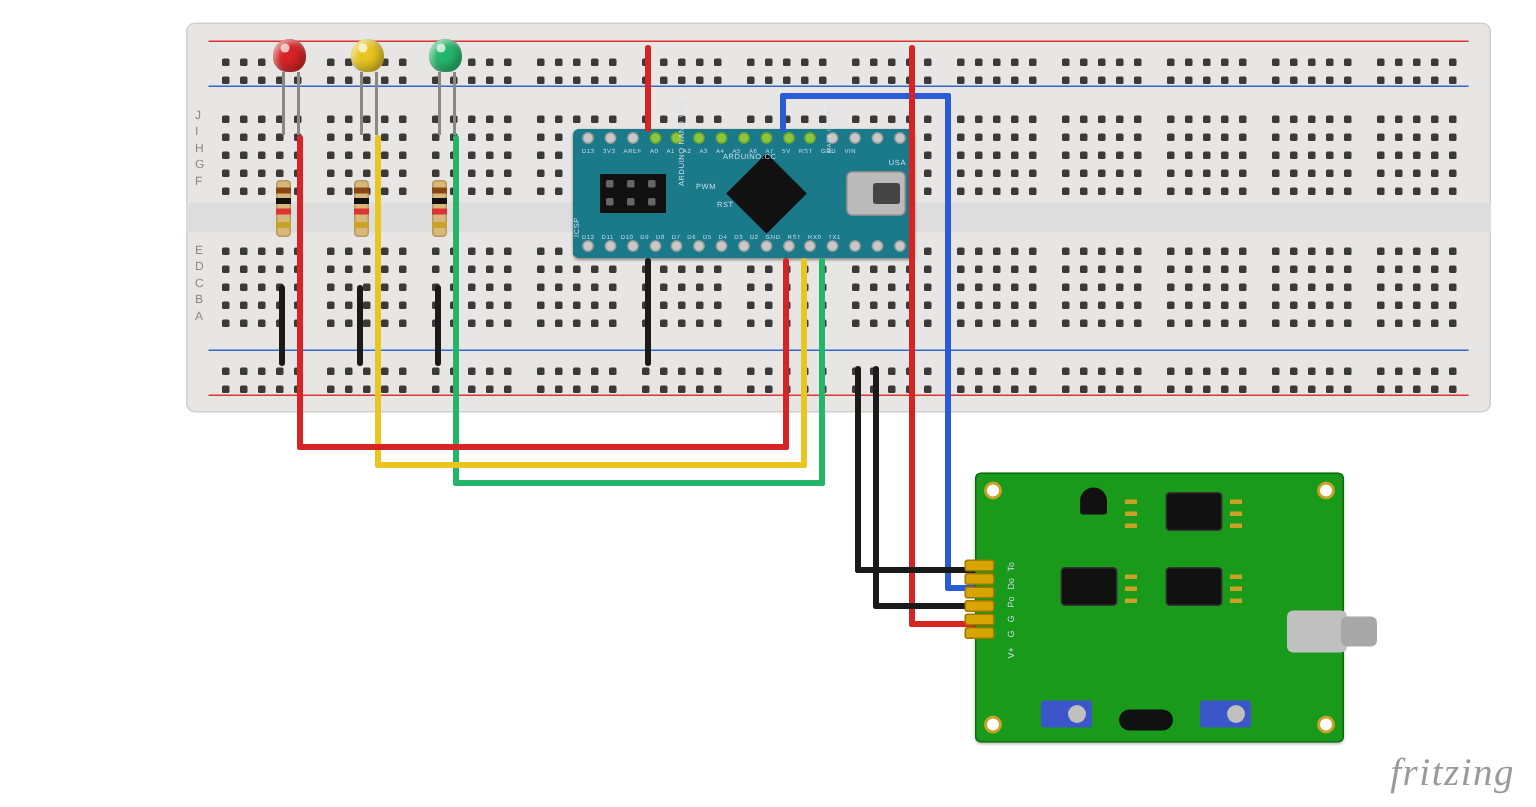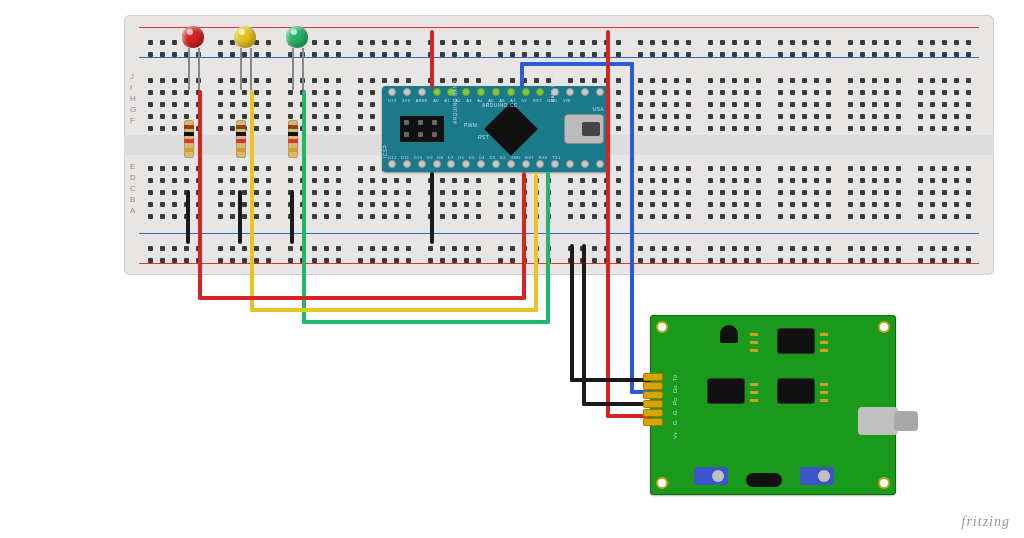--- a/index.html
+++ b/index.html
@@ -48,21 +48,21 @@
   .ph-pad { position:absolute; width:8px; height:3px; background:#c9a227; }
   .ph-trim { position:absolute; width:34px; height:18px; background:#3a56c8; border-radius:2px; }
   .ph-trim::after { content:""; position:absolute; right:4px; top:3px; width:12px; height:12px; background:#c0c0c0; border-radius:50%; }
   .ph-header { position:absolute; left:-6px; top:56px; width:14px; }
   .ph-pin { width:18px; height:6px; background:#d8a400; margin:3px 0; border-radius:1px; box-shadow:0 0 0 1px #a07800; }
   .ph-bnc { position:absolute; right:-22px; top:86px; width:60px; height:40px; }
   .ph-bnc-body { position:absolute; left:0; top:6px; width:40px; height:28px; background:#c0c0c0; border-radius:4px; }
   .ph-bnc-barrel { position:absolute; right:0; top:10px; width:24px; height:20px; background:#a8a8a8; border-radius:4px; }
   .ph-pin-label{ position:absolute; font-size:6px; color:#cde; transform:rotate(-90deg); transform-origin:left top; }
 
-  .brand { position:absolute; right:14px; bottom:8px; font-family: Georgia, serif; font-style:italic; color:#9a9a9a; font-size:14px; letter-spacing:1px; }
+  .brand { position:absolute; right:14px; bottom:8px; font-family: Georgia, serif; font-style:italic; color:#9a9a9a; font-size:26px; letter-spacing:1px; }
 </style>
 </head>
 <body>
 
 <div class="stage">
 
   <div class="breadboard">
     <div class="rail-line rail-red" style="top:12px"></div>
     <div class="rail-line rail-blue" style="top:42px"></div>
     <div class="rail-line rail-blue" style="top:218px"></div>

